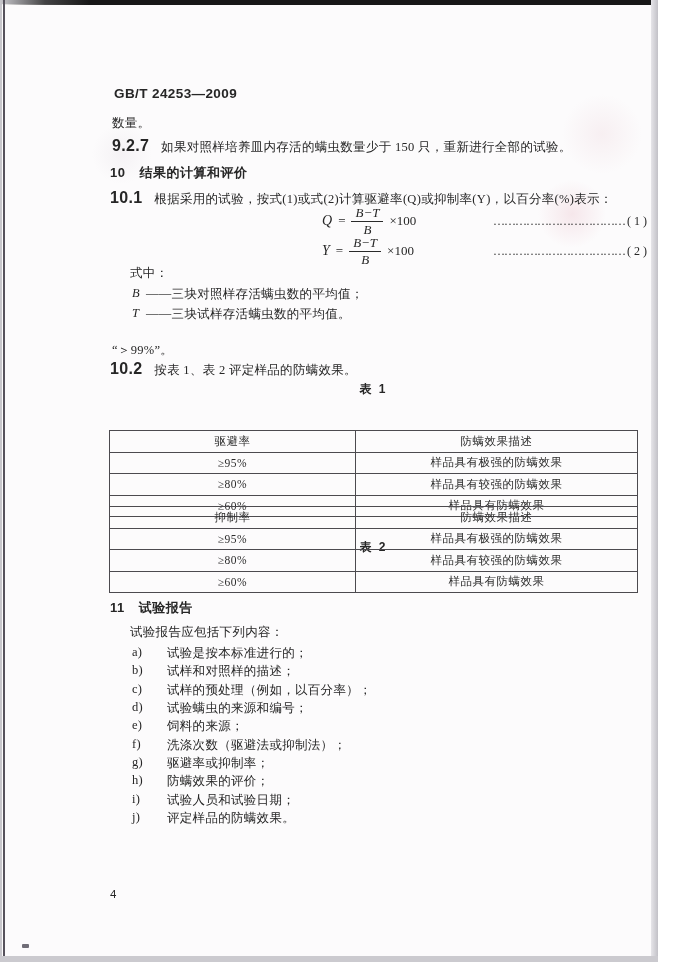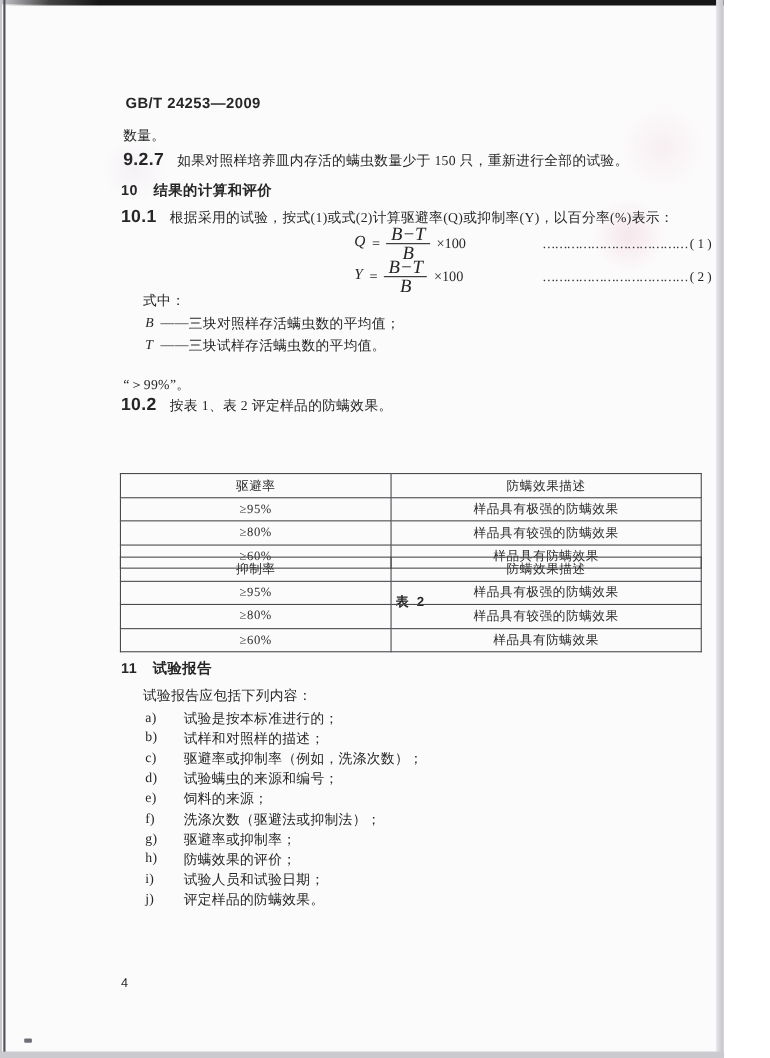--- a/index.html
+++ b/index.html
@@ -33,21 +33,21 @@
 
   .body-text { font-size:12.5px; line-height:15px; letter-spacing:.3px; }
   .clause-num { font-family:"Liberation Sans","DejaVu Sans",sans-serif; font-weight:bold; margin-right:12px; font-size:16px; }
   .sec-head { font-family:"Liberation Sans","DejaVu Sans",sans-serif; font-weight:bold; font-size:13px; letter-spacing:.5px;text-align:center; }
   .sec-head .num { margin-right:14px; }
 
   .formula-row { left:108px; width:537px; height:30px; display:flex; align-items:center; }
   .f-spacer { width:212px; }
   .f-var { font-style:italic; font-size:14px; }
   .f-eq { margin:0 6px; font-size:13px; }
-  .frac { display:inline-flex; flex-direction:column; align-items:center; font-style:italic; font-size:17px; line-height:14px; }
+  .frac { display:inline-flex; flex-direction:column; align-items:center; font-style:italic; font-size:13px; line-height:14px; }
   .f-num { border-bottom:1px solid #2a2a2a; padding:0 4px 1px; }
   .f-den { padding-top:1px; }
   .f-mul { margin-left:6px; font-size:13px; }
   .f-dots { margin-left:auto; overflow:hidden; white-space:nowrap; font-size:12px; letter-spacing:-1px; color:#333; max-width:150px; }
   .f-eqnum { font-size:12px; margin-left:2px; white-space:nowrap; }
 
   .def-row { display:flex; font-size:12.5px; letter-spacing:.3px; }
   .def-sym { font-style:italic; width:14px; }
 
   .tbl-caption { width:529px; left:107px; text-align:center;
@@ -124,20 +124,21 @@
       <span>——</span>
       <span>三块试样存活螨虫数的平均值。</span>
     </div>
 
     <div class="abs body-text" style="left:110px; top:339px;">“＞99%”。</div>
 
     <div class="abs body-text" style="left:108px; top:357px;">
       <span class="clause-num">10.2</span><span>按表 1、表 2 评定样品的防螨效果。</span>
     </div>
 
+    <div class="abs tbl-caption" style="top:377px;">表 1</div>
     <table class="rule abs" style="left:107px; top:392px;margin-top:34px;">
       <tbody>
           <tr>
         <td class="c1">驱避率</td>
         <td>防螨效果描述</td>
       </tr>
       <tr>
         <td class="c1">≥95%</td>
         <td>样品具有极强的防螨效果</td>
       </tr>
@@ -184,21 +185,21 @@
       <div class="report-item">
           <span class="lbl">a)</span>
           <span>试验是按本标准进行的；</span>
         </div>
       <div class="report-item">
           <span class="lbl">b)</span>
           <span>试样和对照样的描述；</span>
         </div>
       <div class="report-item">
           <span class="lbl">c)</span>
-          <span>驱避率或抑制率（例如，洗涤次数）；</span>
+          <span>试样的预处理（例如，以百分率）；</span>
         </div>
       <div class="report-item">
           <span class="lbl">d)</span>
           <span>试验螨虫的来源和编号；</span>
         </div>
       <div class="report-item">
           <span class="lbl">e)</span>
           <span>饲料的来源；</span>
         </div>
       <div class="report-item">

